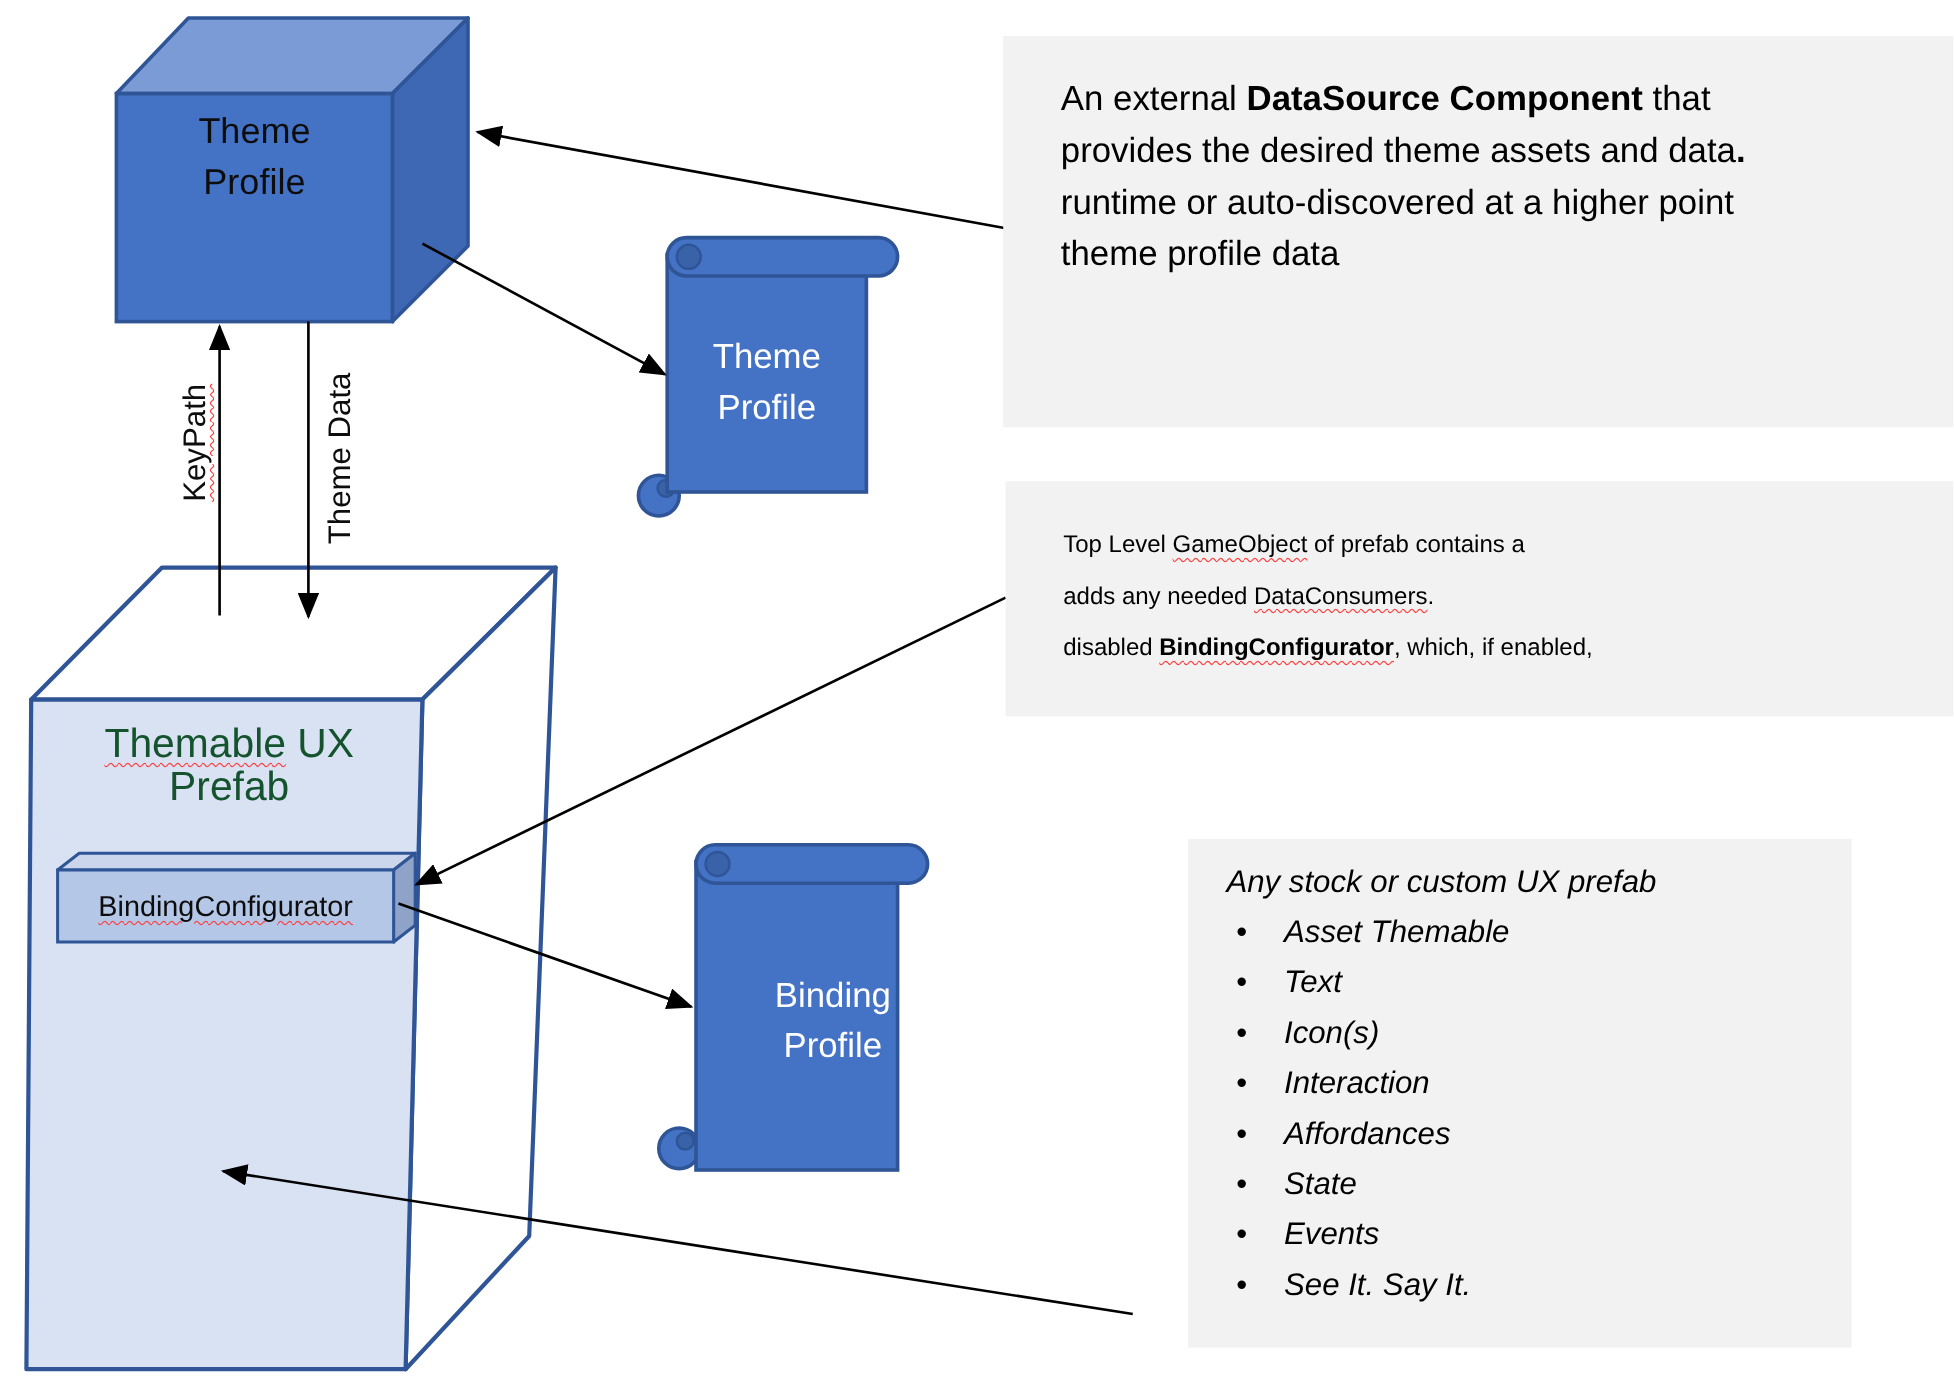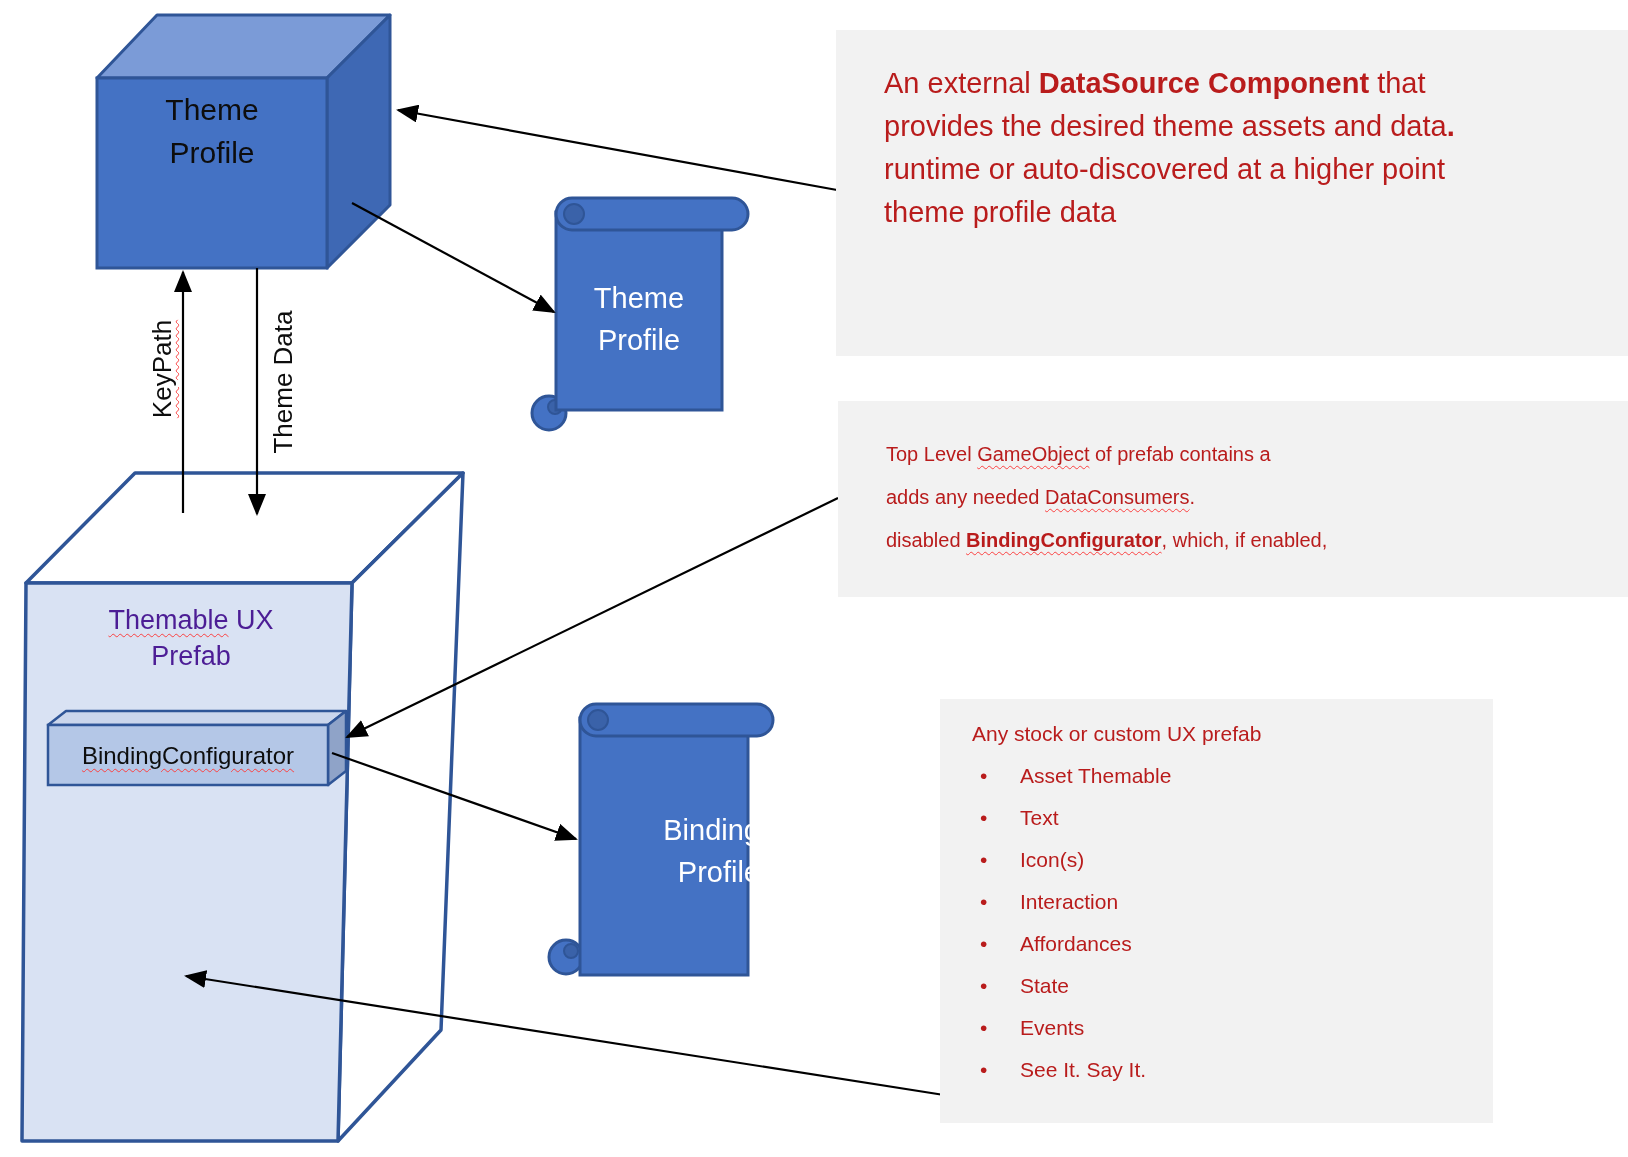--- a/index.html
+++ b/index.html
@@ -7,40 +7,40 @@
     position:relative;
     width:1628px;height:1157px;
     background:#ffffff;
     font-family:"Liberation Sans", sans-serif;
     overflow:hidden;
   }
   .shapes-layer{position:absolute;left:0;top:0;}
   .overlay{position:absolute;box-sizing:border-box;}
 
   
-  .note{background:#F2F2F2;color:#b91c1c;}
+  .note{background:#F2F2F2;color:#000000;}
   .note1{left:836px;top:30px;width:792px;height:326px;padding:32px 20px 0 48px;font-size:29px;line-height:43px;}
   .note2{left:838px;top:401px;width:790px;height:196px;padding:32px 12px 0 48px;font-size:20px;line-height:43px;}
-  .note3{left:940px;top:699px;width:553px;height:424px;padding:14px 16px 0 32px;font-size:21px;line-height:42px;}
+  .note3{left:990px;top:699px;width:553px;height:424px;padding:14px 16px 0 32px;font-size:26px;line-height:42px;font-style:italic;}
   .rich-line{white-space:nowrap;}
   .b{font-weight:bold;}
   .sq{text-decoration-line:underline;text-decoration-style:wavy;text-decoration-color:#fb4141;text-decoration-thickness:1px;text-underline-offset:4px;}
 
   .bullet-row{display:flex;line-height:42px;}
   .bullet-dot{width:40px;flex:0 0 40px;text-align:left;padding-left:8px;}
   .bullet-text{flex:1;}
 
   
   .cube-label{left:62px;top:88px;width:300px;text-align:center;font-size:30px;line-height:43px;color:#0d0d0d;}
-  .prefab-label{left:26px;top:602px;width:330px;text-align:center;font-size:27px;line-height:36px;color:#4c1d95;}
+  .prefab-label{left:26px;top:602px;width:330px;text-align:center;font-size:34px;line-height:36px;color:#14532d;}
   .prefab-label .rich-line{white-space:nowrap;}
   .bc-label{left:48px;top:741px;width:280px;text-align:center;font-size:24px;line-height:30px;color:#0d0d0d;}
   .scroll-label{text-align:center;color:#ffffff;font-size:29px;line-height:42px;}
   .theme-scroll-label{left:556px;top:277px;width:166px;}
-  .binding-scroll-label{left:588px;top:809px;width:172px;text-align:right;}
+  .binding-scroll-label{left:608px;top:809px;width:172px;}
 
   .rot-label{height:32px;display:flex;align-items:center;justify-content:center;
              transform:rotate(-90deg);font-size:26px;color:#0d0d0d;white-space:nowrap;}
   .keypath-label{left:82px;top:353px;width:160px;}
   .themedata-label{left:193px;top:366px;width:180px;}
 </style>
 </head>
 <body>
 
 <div class="canvas">

